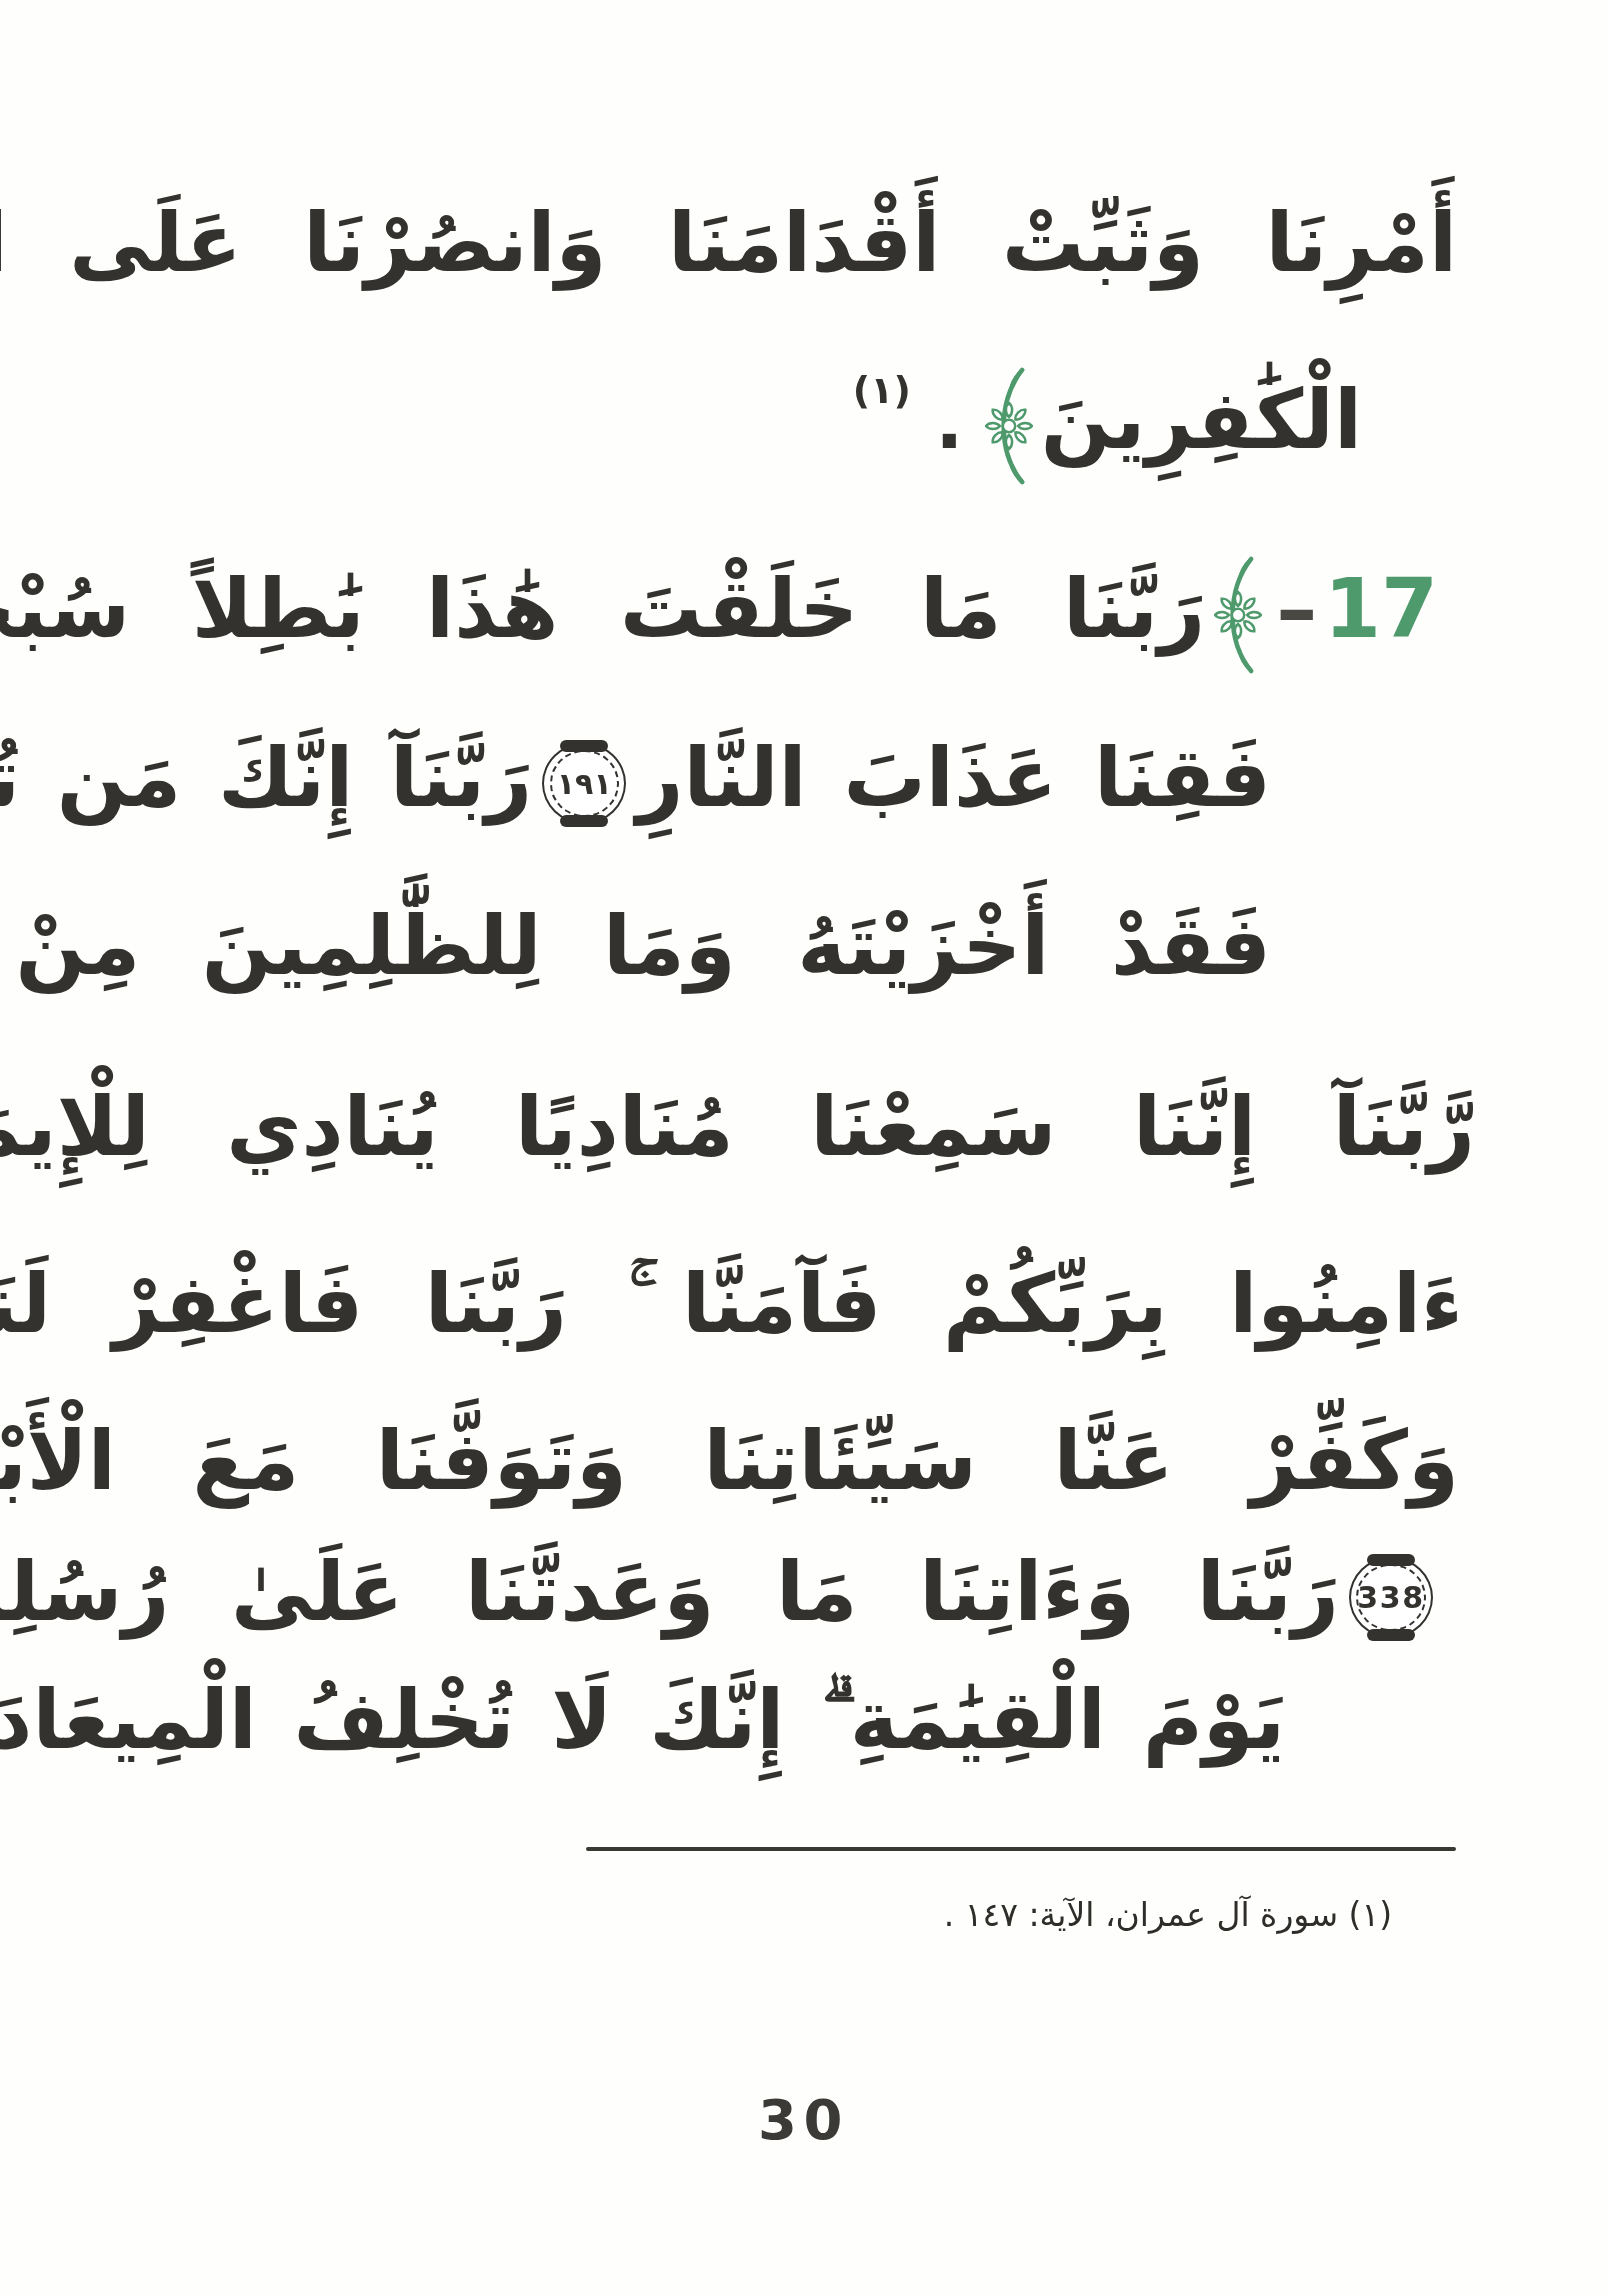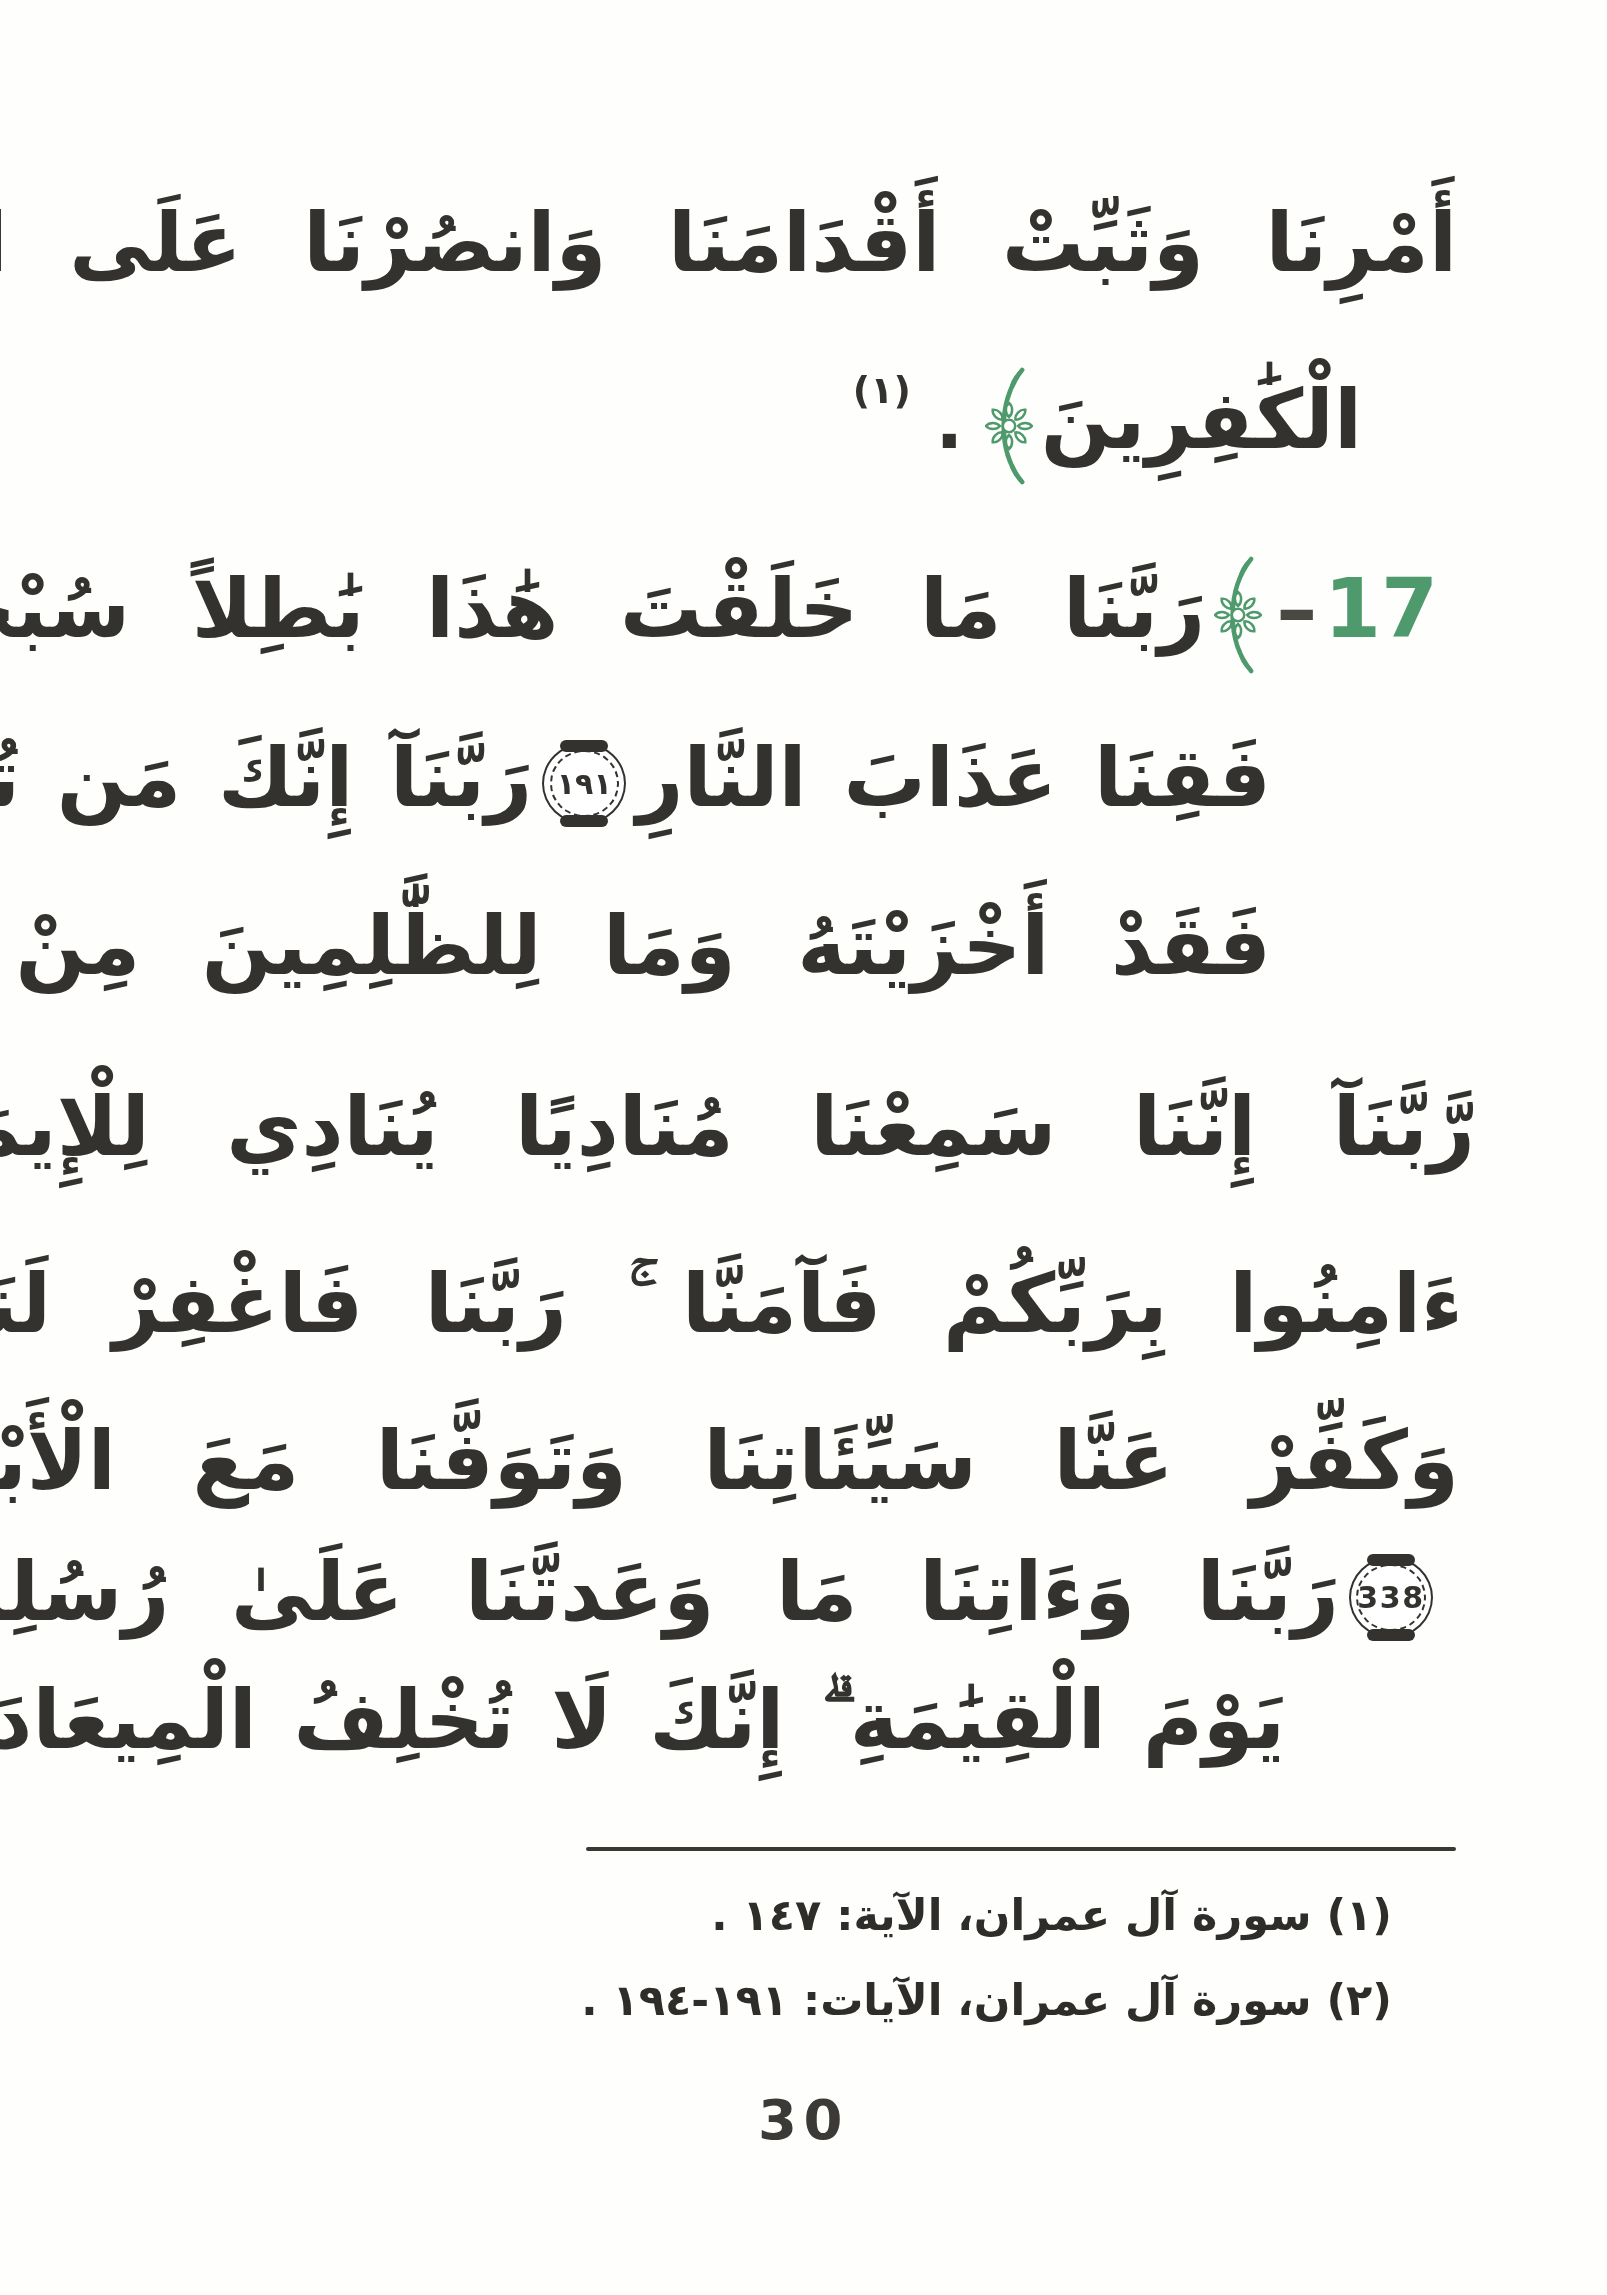--- a/index.html
+++ b/index.html
@@ -70,21 +70,21 @@
   }
   
   .fn-divider{
     position:absolute;top:1847px;left:586px;
     width:870px;height:4.1px;
     background:#3a3833;border-radius:2.5px;
   }
   .footnote{
     position:absolute;right:215px;
     direction:rtl;white-space:nowrap;
-    font-size:43px;font-weight:bold;
+    font-size:33px;font-weight:normal;
     line-height:76px;
     color:#2f2d29;
   }
   .page-number{
     position:absolute;top:2087px;left:0;right:0;
     text-align:center;
     font-size:56px;font-weight:bold;
     letter-spacing:6.6px;
     color:#3c3a36;
   }
@@ -160,20 +160,17 @@
   <div class="qline tight" style="top:1633px;right:322px;">
     <span>يَوْمَ الْقِيَٰمَةِ ۗ إِنَّكَ لَا تُخْلِفُ الْمِيعَادَ</span>
   </div>
 
   <div class="fn-divider"></div>
 
   <div class="footnote" style="top:1877px;">
     <span>(١) سورة آل عمران، الآية: ١٤٧ .</span>
   </div>
 
-  <div class="footnote" style="top:1962px;">
-    <span>(٢) سورة آل عمران، الآيات: ١٩١-١٩٤ .</span>
-  </div>
 
   <div class="page-number">30</div>
 
 </div>
 
 
 </body></html>

